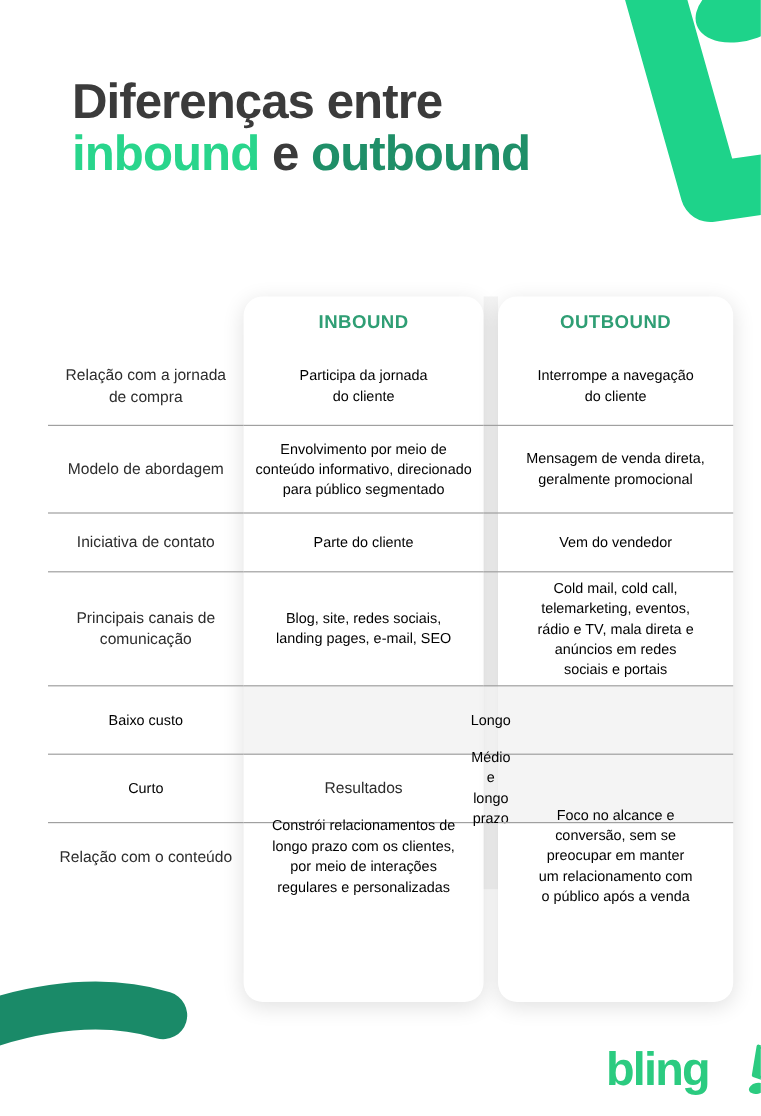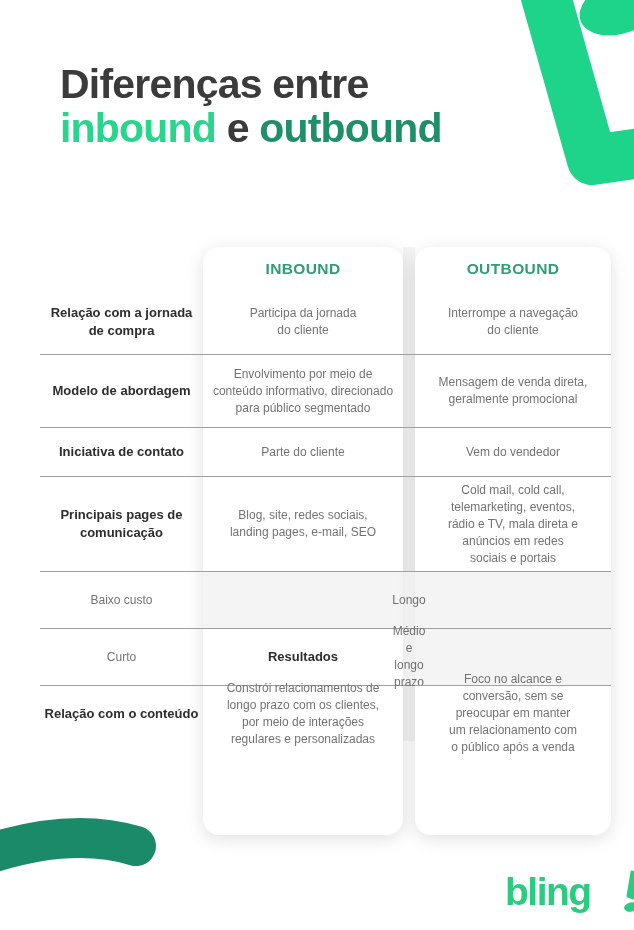--- a/index.html
+++ b/index.html
@@ -39,24 +39,24 @@
     display:flex;align-items:center;justify-content:center;text-align:center;
     white-space:pre-line;
   }
   .cell.sep{border-bottom:1.5px solid #a0a0a0;}
   .gapcell{background:rgba(0,0,0,0.045);}
   .gapcell.sep{border-bottom:1.5px solid #a0a0a0;}
   .col-head{
     font-weight:bold;font-size:15.5px;letter-spacing:0.4px;color:#2f9e74;
   }
   .row-label{
-    font-weight:bold;font-size:13px;line-height:18px;color:#2d2d2d;padding:0 4px;
+    font-weight:normal;font-size:13px;line-height:18px;color:#2d2d2d;padding:0 4px;
   }
   .body-cell{
-    font-size:12px;line-height:17px;color:#737373;padding:0 2px;
+    font-size:12px;line-height:17px;color:#000000;padding:0 2px;
   }
 
   
   .logo{
     position:absolute;left:505px;top:872px;display:flex;align-items:flex-start;gap:31px;
   }
   .logo-text{
     font-weight:bold;font-size:39px;letter-spacing:-1.5px;color:#2bcb80;line-height:40px;
   }
   .logo-mark{width:26px;height:44px;margin-left:1px;margin-top:-2px;}
@@ -102,21 +102,21 @@
 para público segmentado</div>
       <div class="gapcell sep"></div>
       <div class="cell body-cell sep">Mensagem de venda direta,
 geralmente promocional</div>
 
       <div class="cell row-label sep">Iniciativa de contato</div>
       <div class="cell body-cell sep">Parte do cliente</div>
       <div class="gapcell sep"></div>
       <div class="cell body-cell sep">Vem do vendedor</div>
 
-      <div class="cell row-label sep">Principais pages de
+      <div class="cell row-label sep">Principais canais de
 comunicação</div>
       <div class="cell body-cell sep">Blog, site, redes sociais,
 landing pages, e-mail, SEO</div>
       <div class="gapcell sep"></div>
       <div class="cell body-cell sep">Cold mail, cold call,
 telemarketing, eventos,
 rádio e TV, mala direta e
 anúncios em redes
 sociais e portais</div>
 

